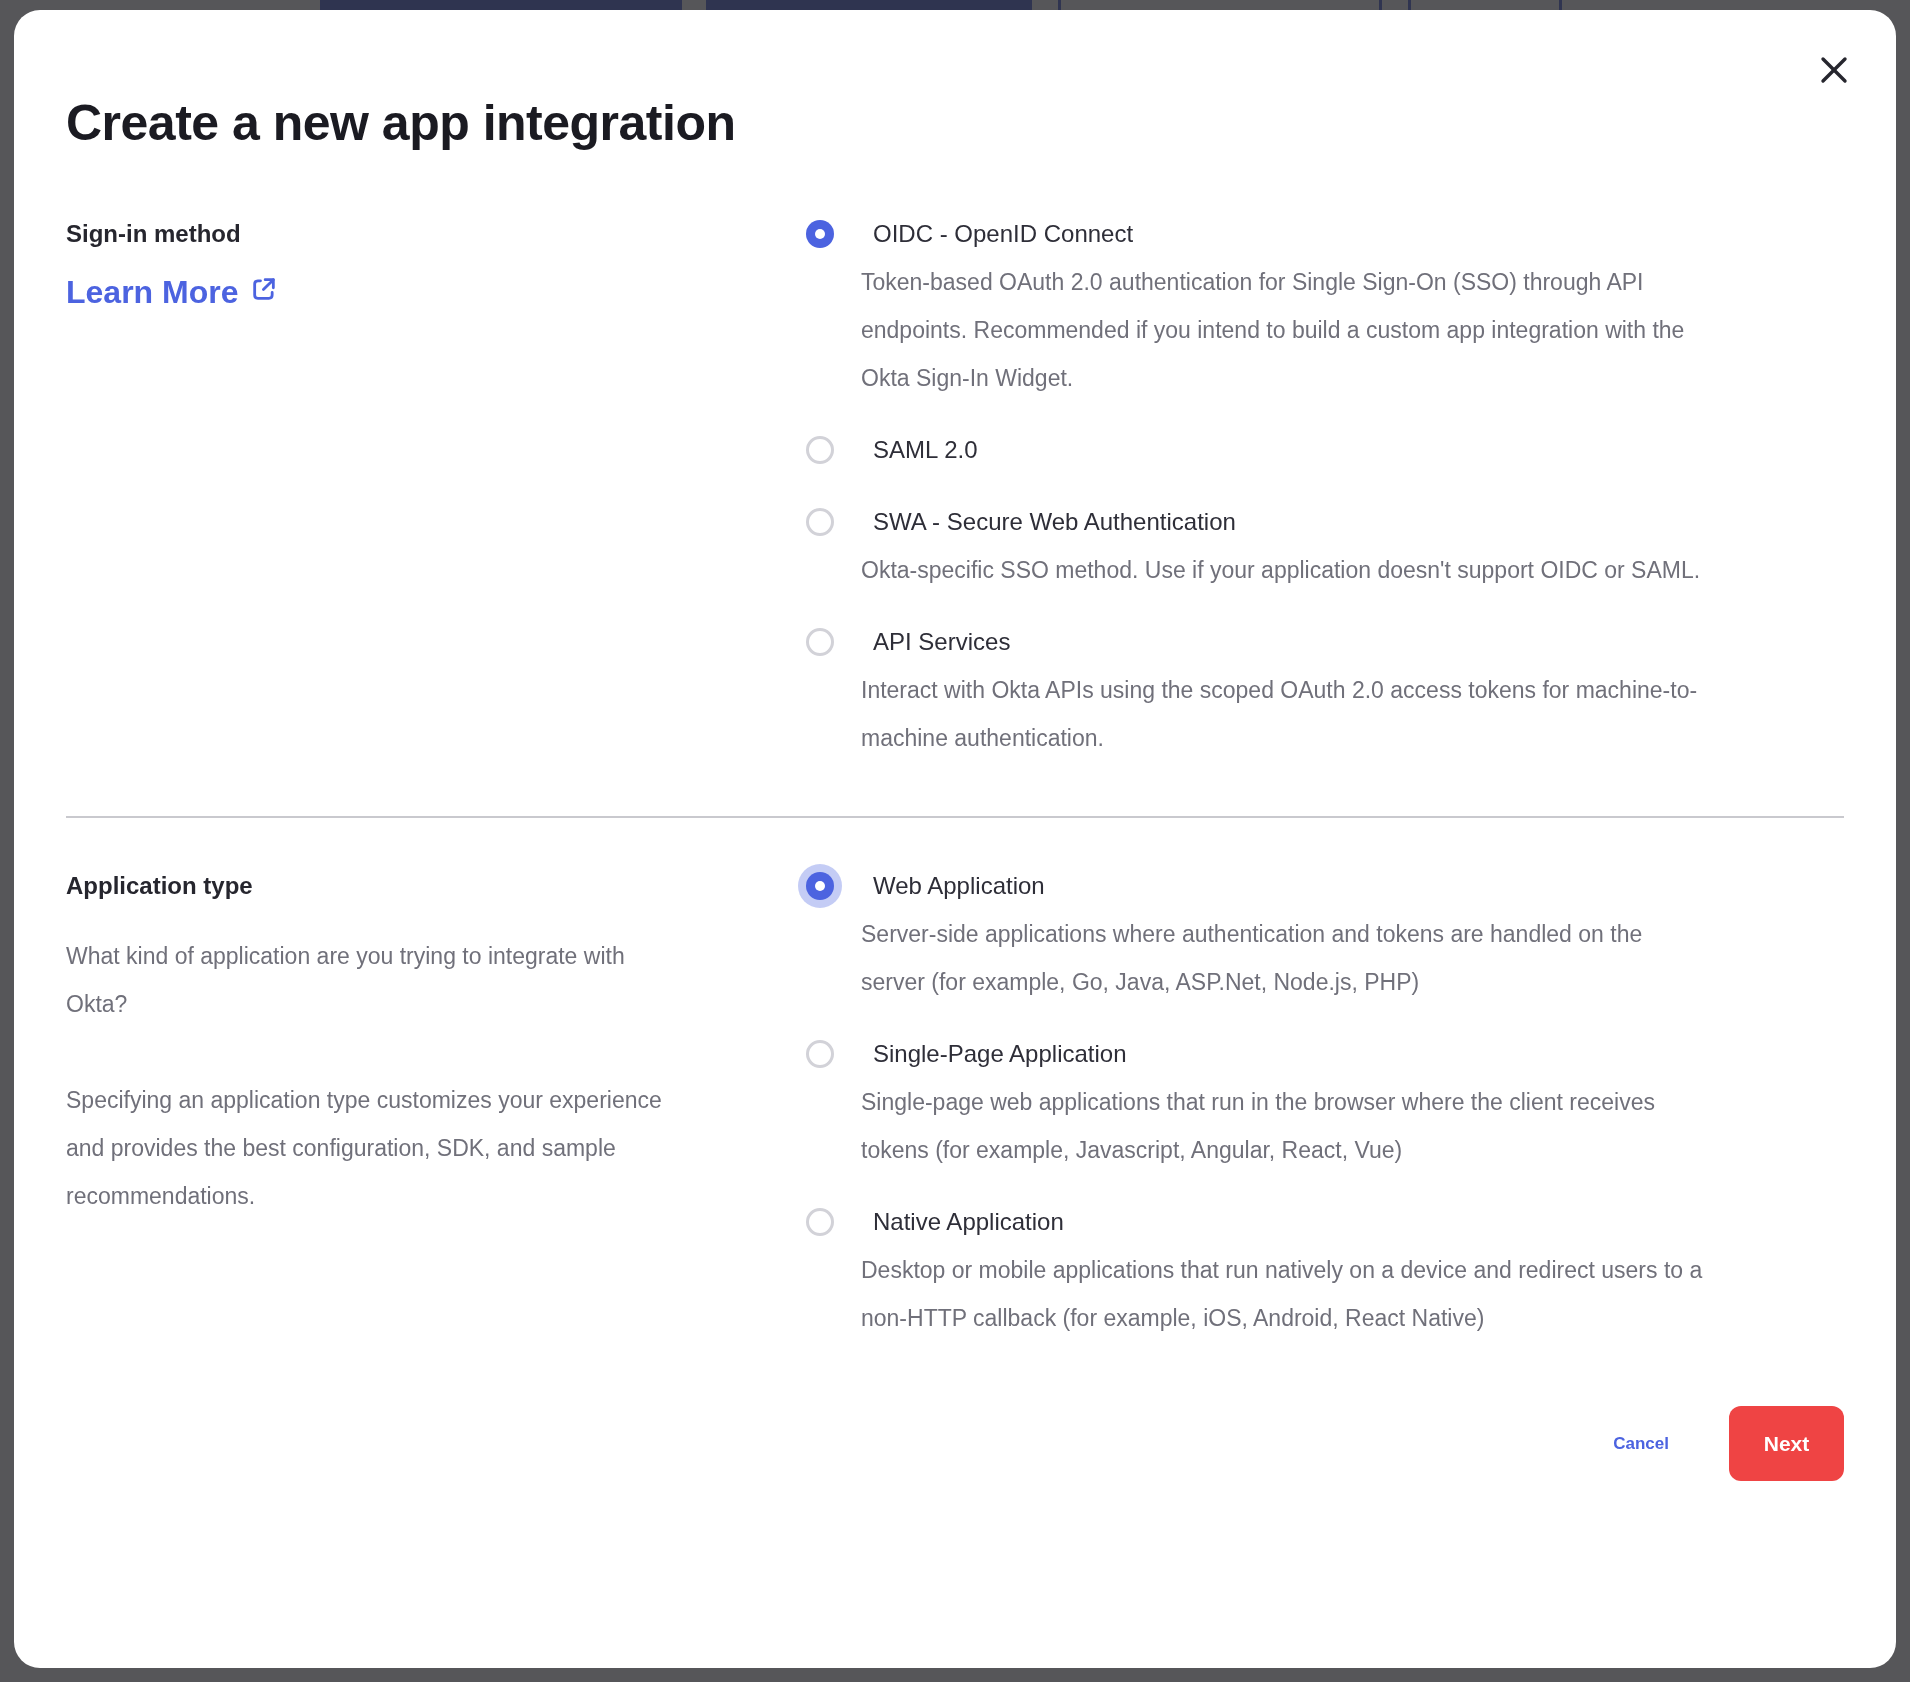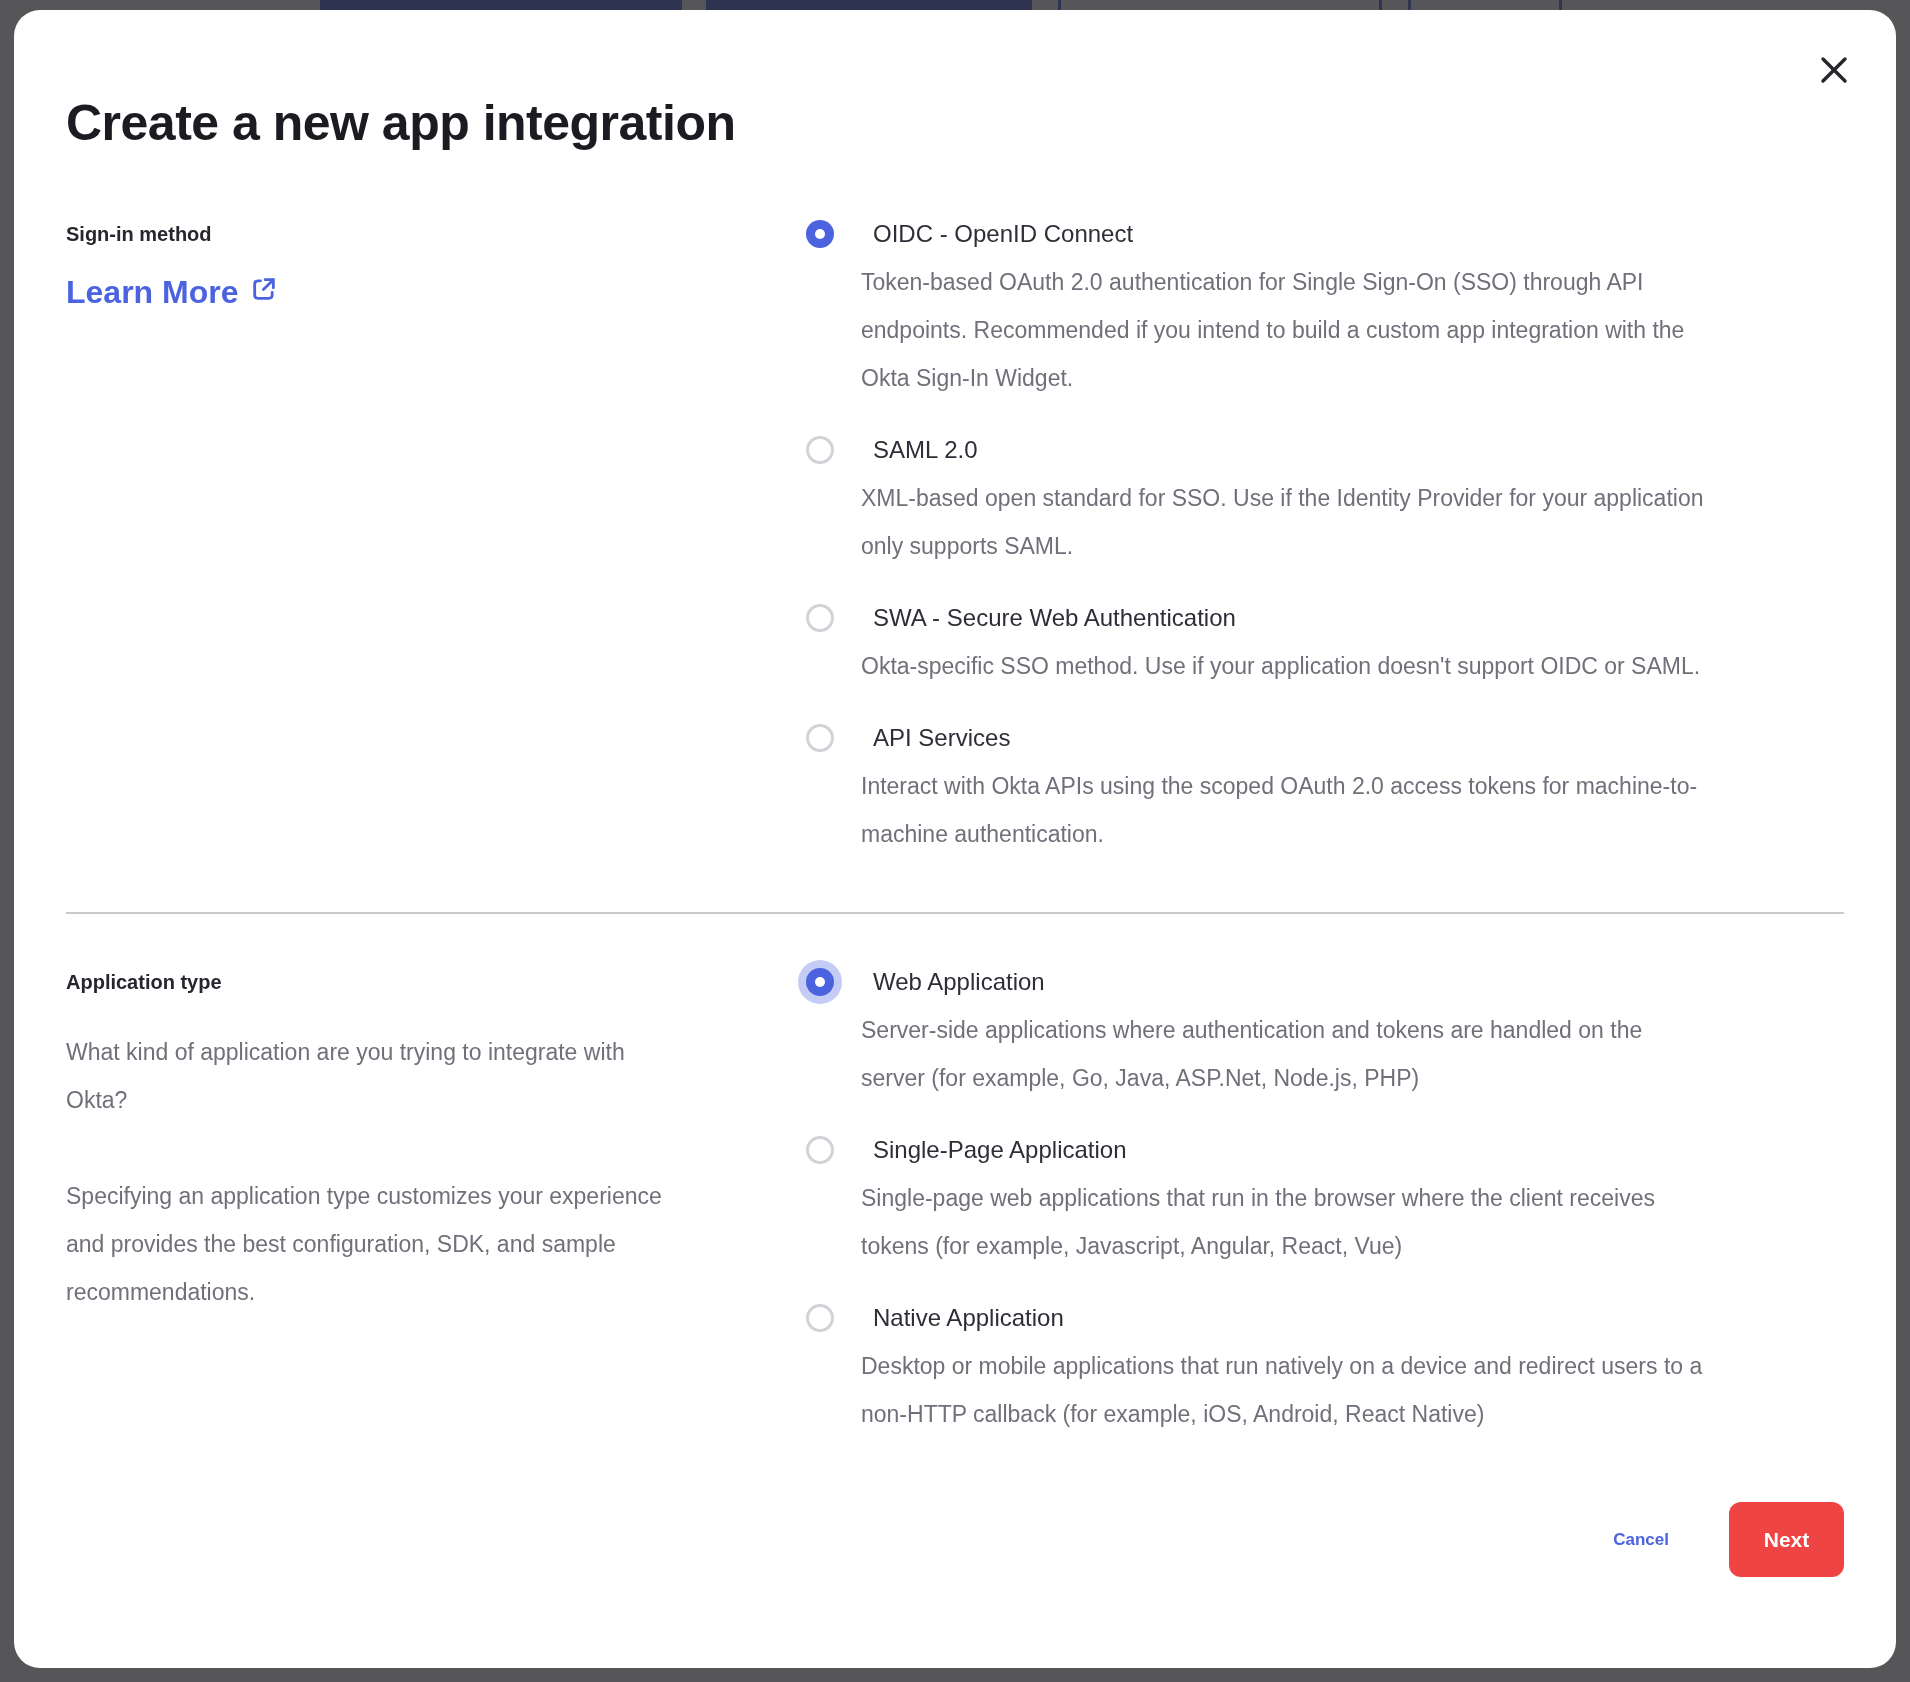--- a/index.html
+++ b/index.html
@@ -41,21 +41,21 @@
     letter-spacing: -0.5px;
     color: #1b1b22;
   }
   .section {
     display: grid;
     grid-template-columns: 740px 1fr;
     margin-top: 58px;
   }
   .col-left { padding-right: 40px; }
   .col-heading {
-    font-size: 20px;
+    font-size: 24px;
     font-weight: 700;
     color: #26262e;
     line-height: 48px;
   }
   .learn-more {
     display: inline-flex;
     align-items: center;
     gap: 12px;
     margin-top: 14px;
     font-size: 32px;
@@ -198,21 +198,20 @@
           <span class="option-label">OIDC - OpenID Connect</span>
         </div>
         <p class="option-desc">Token-based OAuth 2.0 authentication for Single Sign-On (SSO) through API endpoints. Recommended if you intend to build a custom app integration with the Okta Sign-In Widget.</p>
       </div>
 
       <div class="option">
         <div class="option-head">
           <span class="radio"></span>
           <span class="option-label">SAML 2.0</span>
         </div>
-        <p class="option-desc">XML-based open standard for SSO. Use if the Identity Provider for your application only supports SAML.</p>
       </div>
 
       <div class="option">
         <div class="option-head">
           <span class="radio"></span>
           <span class="option-label">SWA - Secure Web Authentication</span>
         </div>
         <p class="option-desc">Okta-specific SSO method. Use if your application doesn't support OIDC or SAML.</p>
       </div>
 

